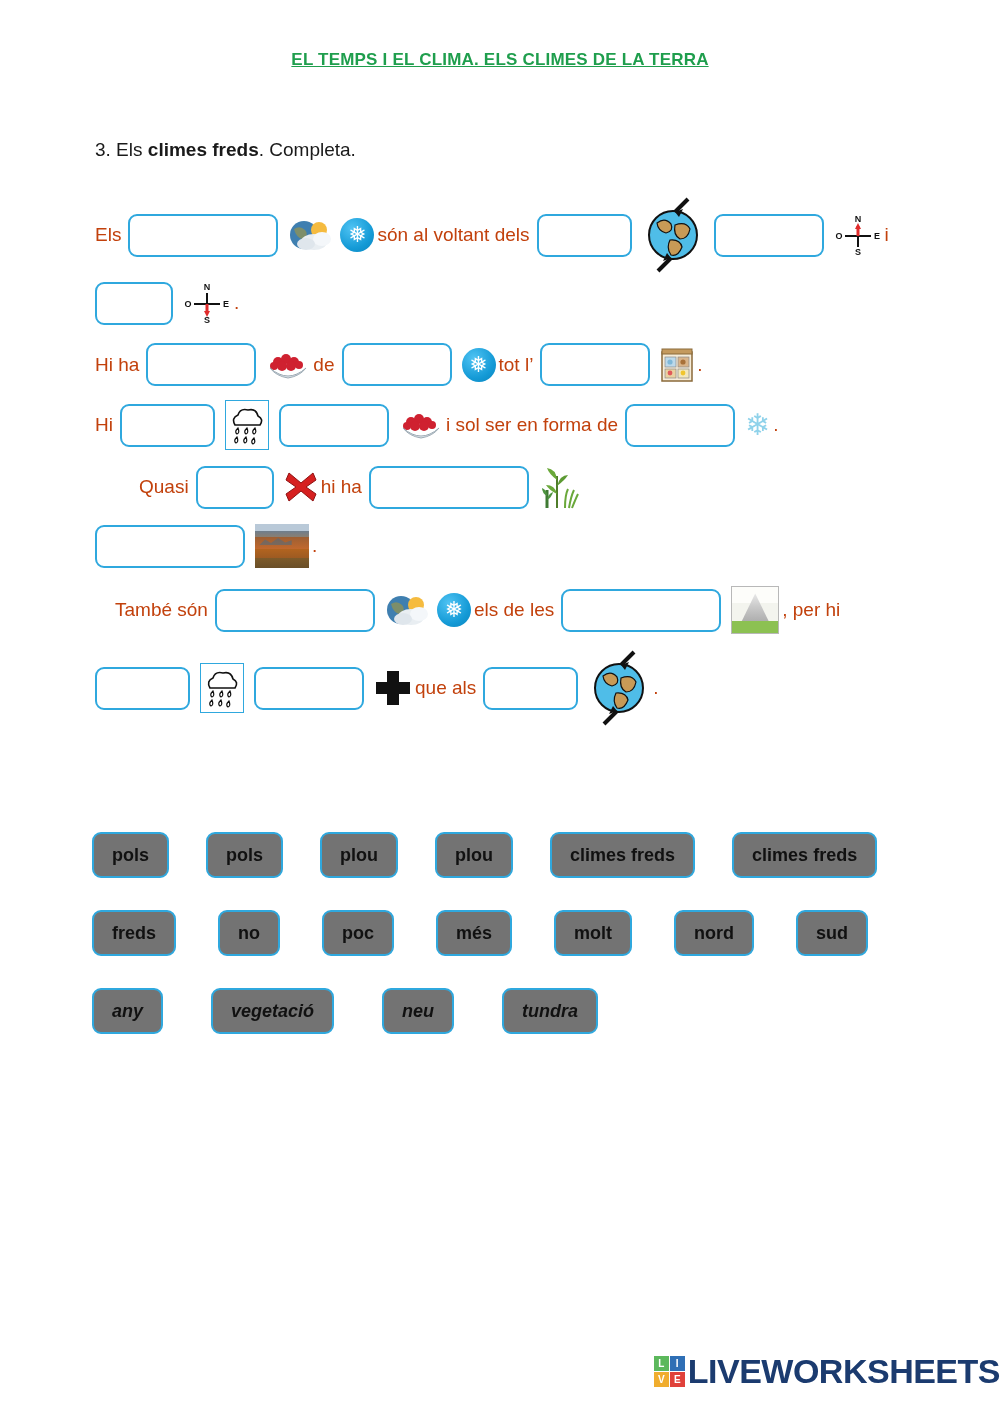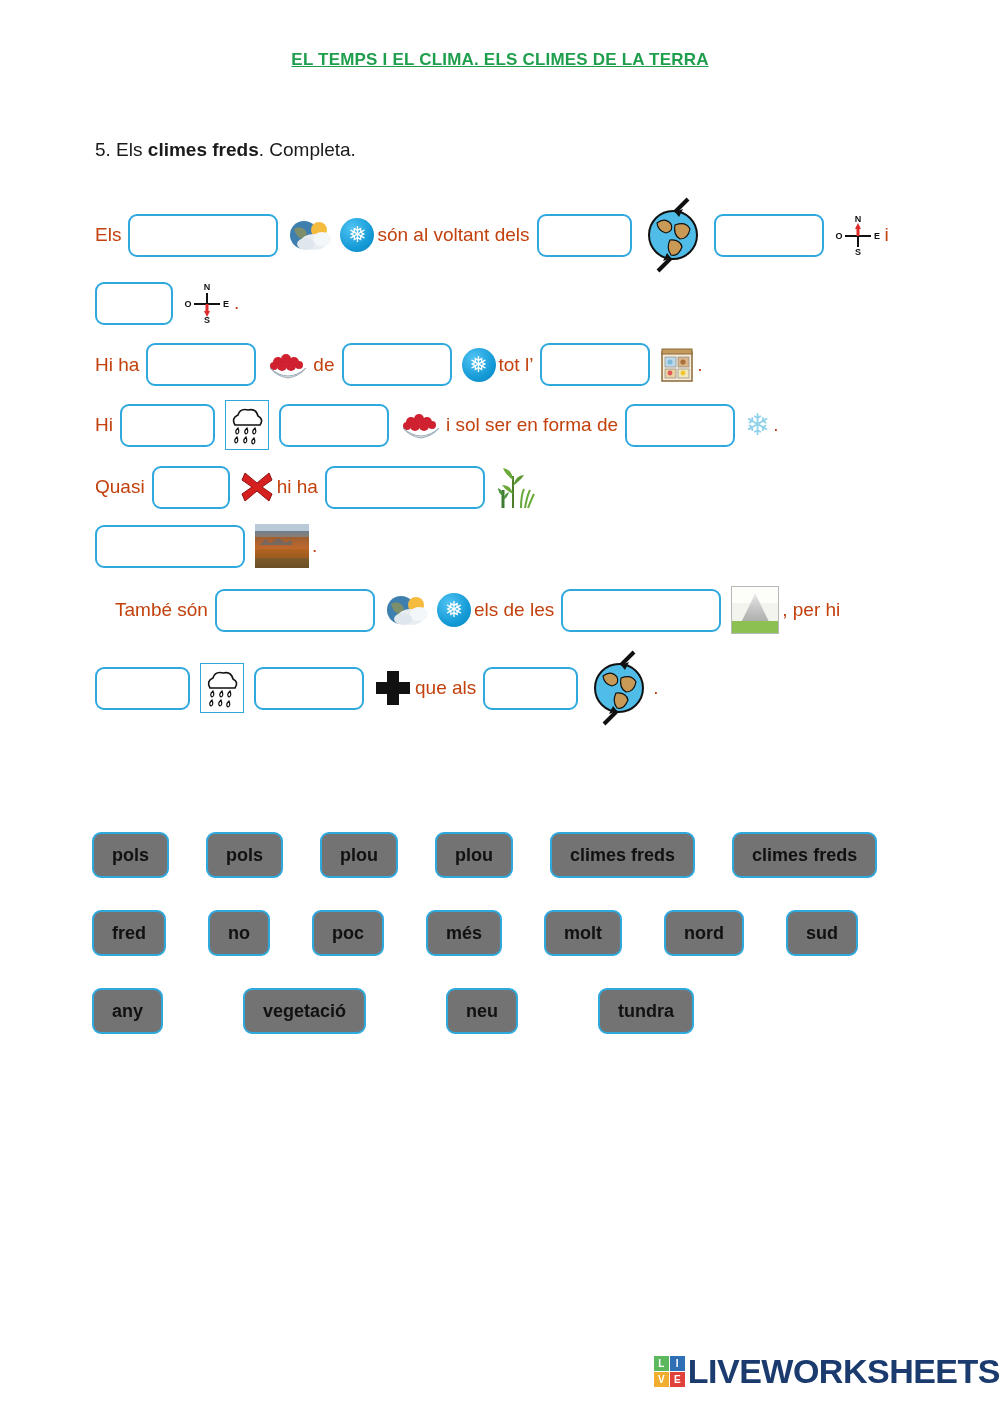--- a/index.html
+++ b/index.html
@@ -250,21 +250,21 @@
     color: #1b3b6f;
     letter-spacing: -0.5px;
   }
 </style>
 </head>
 <body>
 
 <div class="title">EL TEMPS I EL CLIMA. ELS CLIMES DE LA TERRA</div>
 
 <div class="instruction">
-  <span>5. Els </span><b>climes freds</b><span>. Completa.</span>
+  <span>3. Els </span><b>climes freds</b><span>. Completa.</span>
 </div>
 
 <div class="ex">
 
   <div class="line">
     <span class="txt">Els</span>
     <input class="blank b-xl" value="" style="">
     <span class="icn earth-weather">
       <svg viewBox="0 0 46 40" width="46" height="40">
         <circle cx="16" cy="20" r="14" fill="#3f7fb0"></circle>
@@ -391,21 +391,21 @@
         </g>
         <path d="M4 18 Q22 34 40 18 Q34 26 22 28 Q10 26 4 18Z" fill="#e8eef3" stroke="#9aa8b2" stroke-width="1"></path>
       </svg>
     </span>
     <span class="txt">i sol ser en forma de</span>
     <input class="blank b-l" value="" style="">
     <span class="icn snow-plain">❄</span>
     <span class="txt">.</span>
   </div>
 
-  <div class="line" style="margin-bottom:14px;">
+  <div class="line" style="margin-bottom:14px;margin-left:44px;">
     <span class="txt">Quasi</span>
     <input class="blank b-s" value="" style="">
     <span class="icn redx">
       <svg viewBox="0 0 34 34" width="34" height="34">
         <path d="M5 3 L17 13 L29 3 L32 10 L22 17 L32 24 L29 31 L17 21 L5 31 L2 24 L12 17 L2 10Z" fill="#d62020" stroke="#8f1212" stroke-width="1"></path>
       </svg>
     </span>
     <span class="txt">hi ha</span>
     <input class="blank b-2xl" value="" style="">
     <span class="icn plants">
@@ -492,29 +492,29 @@
 <div class="bank">
   <div class="bank-row" style="gap:37px;">
     <div class="chip">pols</div>
     <div class="chip">pols</div>
     <div class="chip">plou</div>
     <div class="chip">plou</div>
     <div class="chip">climes freds</div>
     <div class="chip">climes freds</div>
   </div>
   <div class="bank-row" style="gap:42px;">
-    <div class="chip">fred</div>
+    <div class="chip">freds</div>
     <div class="chip">no</div>
     <div class="chip">poc</div>
     <div class="chip">més</div>
     <div class="chip">molt</div>
     <div class="chip">nord</div>
     <div class="chip">sud</div>
   </div>
-  <div class="bank-row" style="gap:80px;">
+  <div class="bank-row" style="gap:48px;font-style:italic;">
     <div class="chip">any</div>
     <div class="chip">vegetació</div>
     <div class="chip">neu</div>
     <div class="chip">tundra</div>
   </div>
 </div>
 
 <div class="logo">
   <div class="logo-grid">
     <span class="lg-l">L</span>

